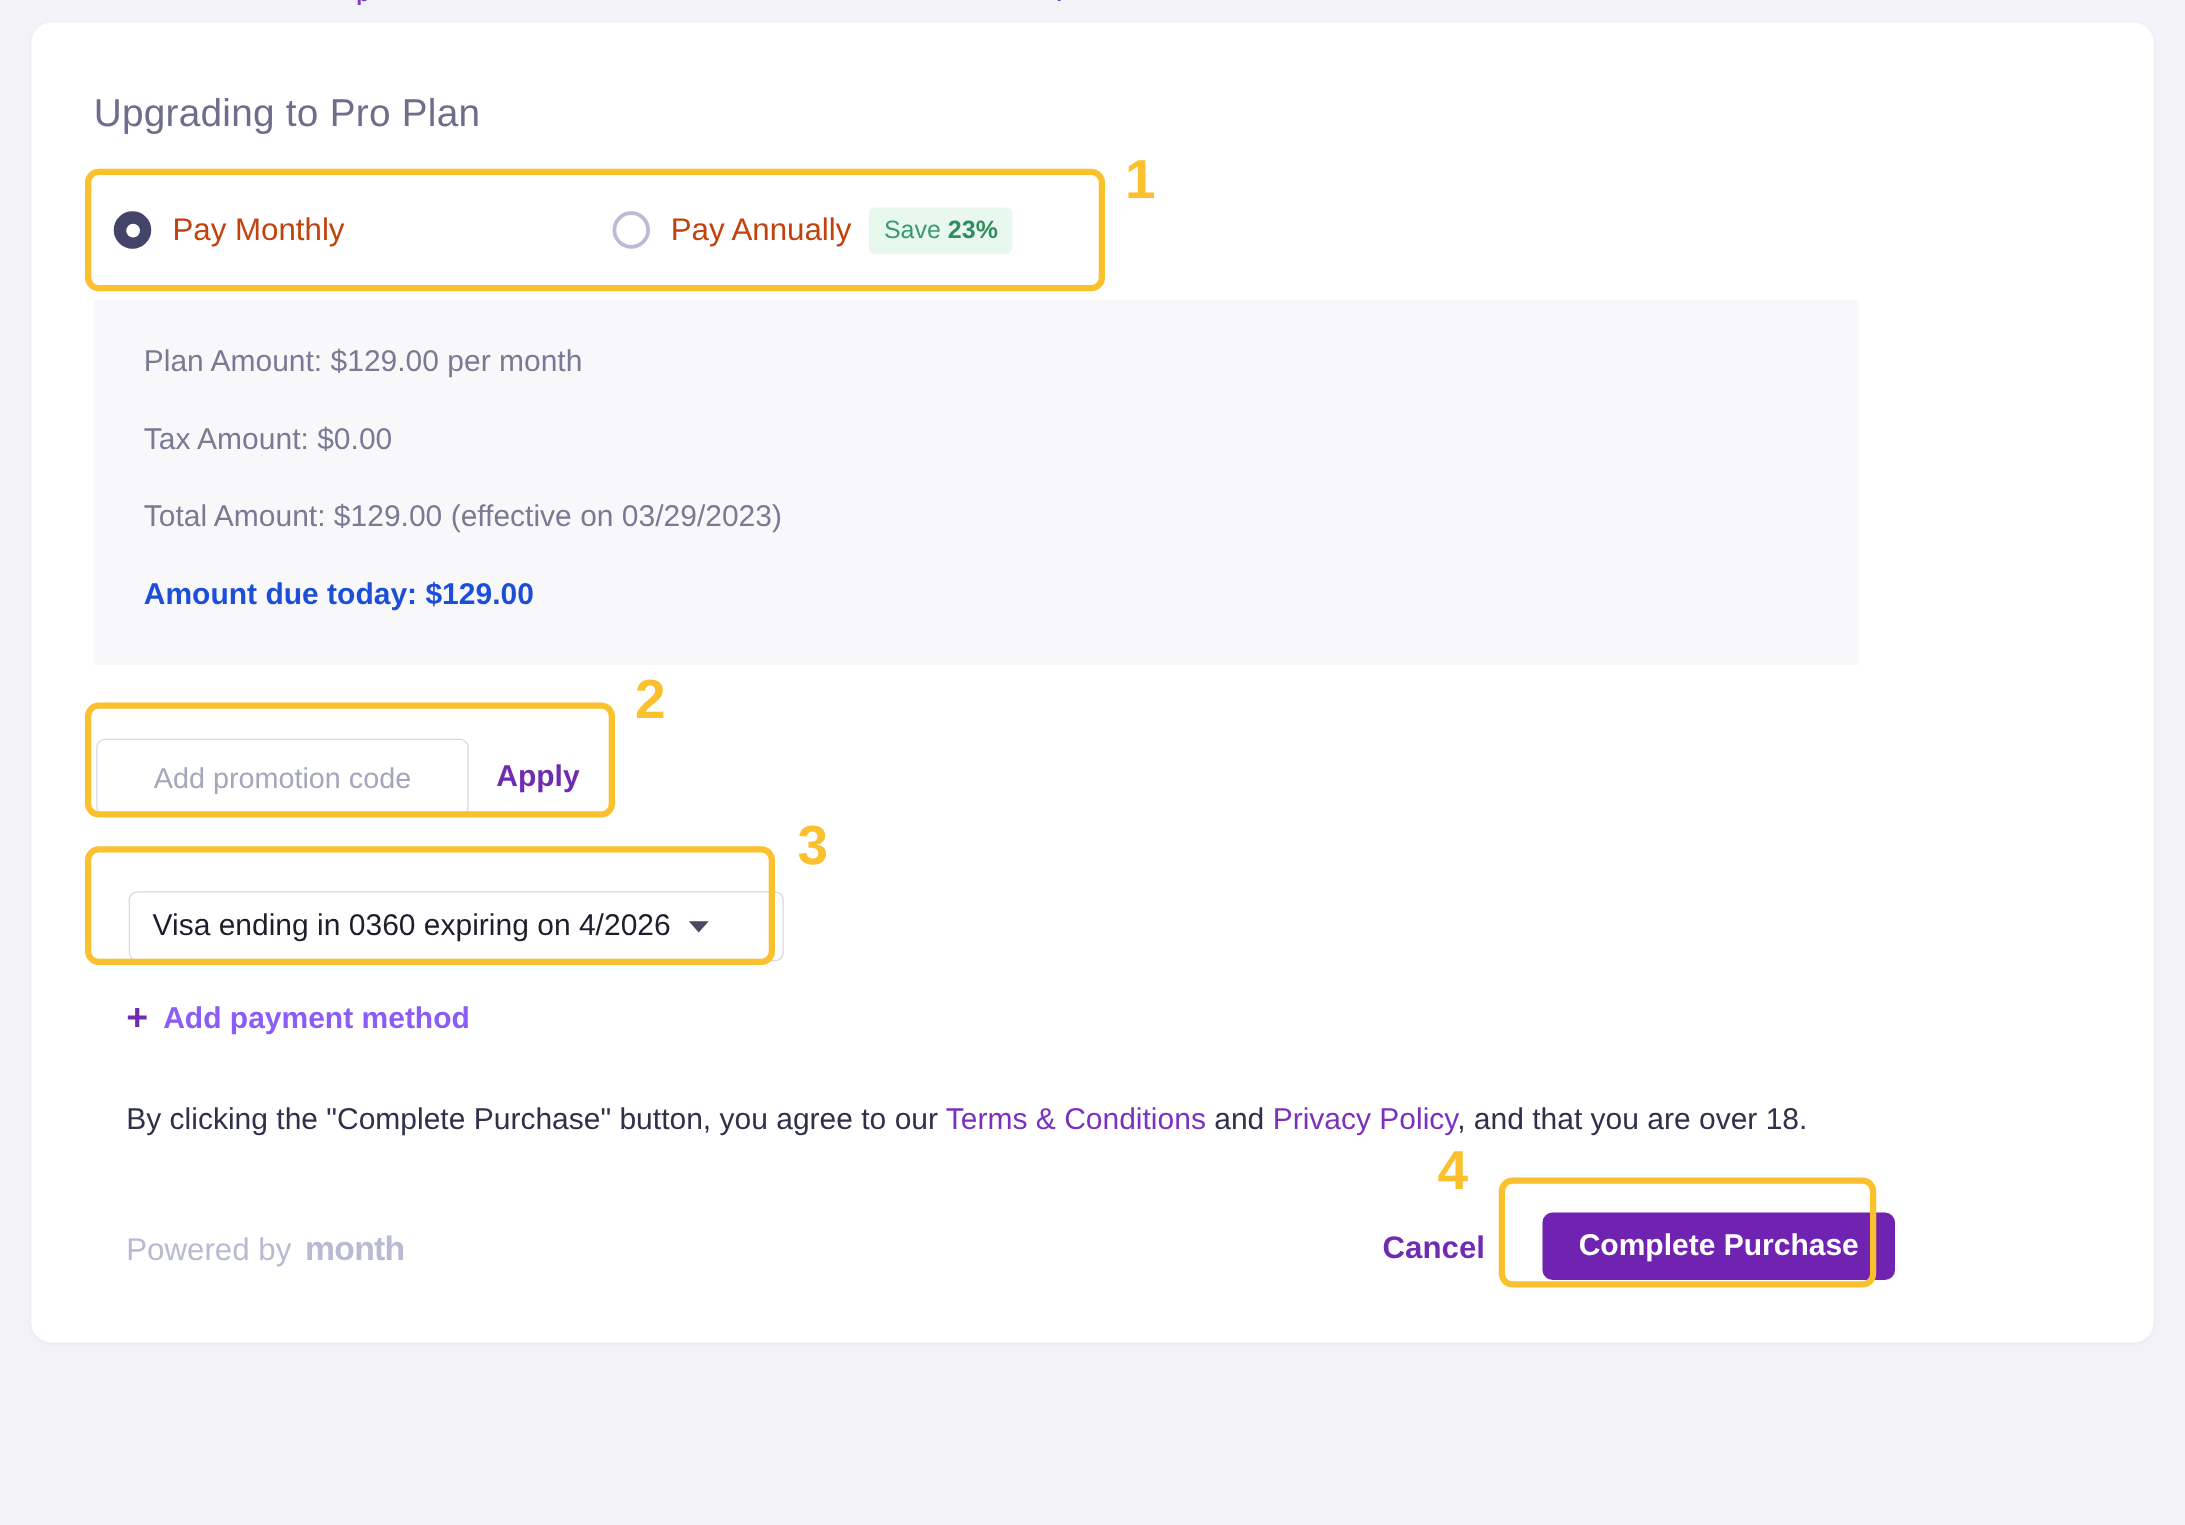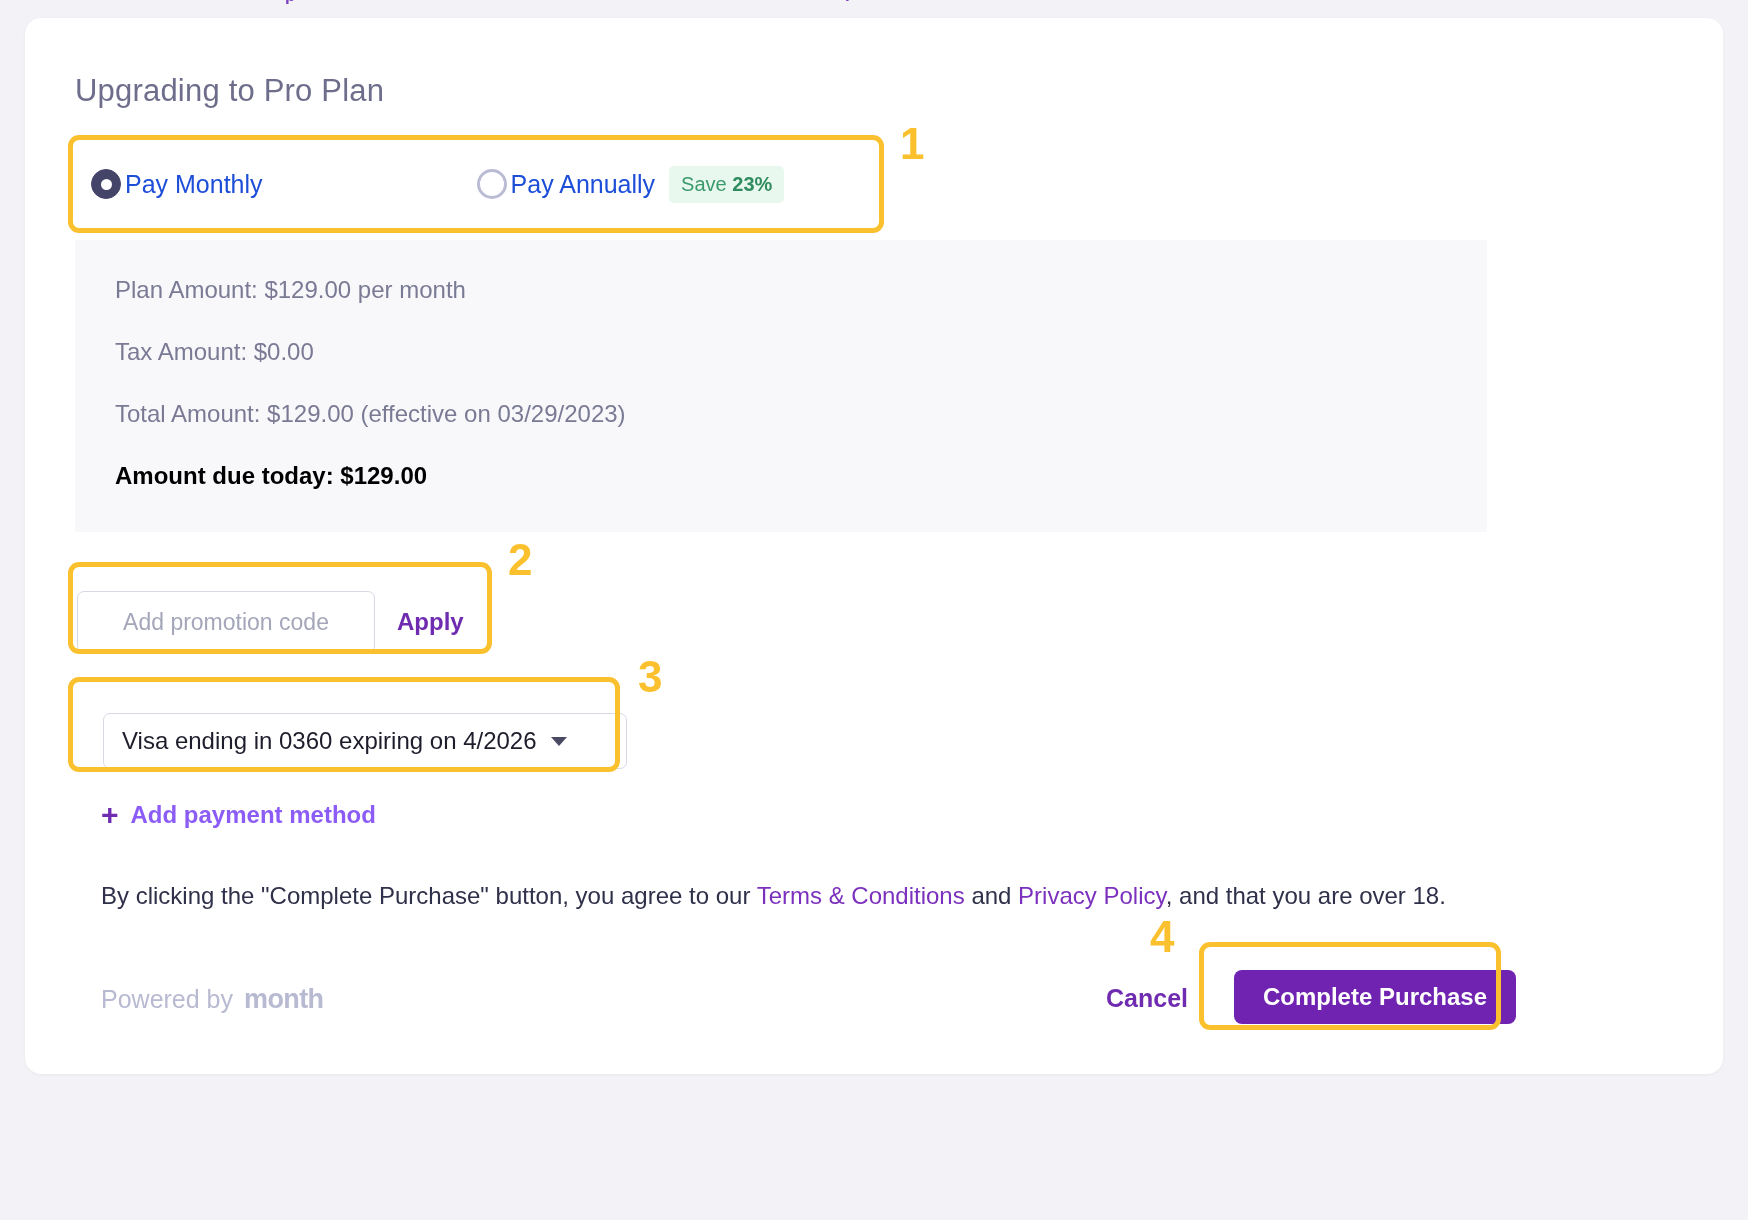--- a/index.html
+++ b/index.html
@@ -94,23 +94,23 @@
     content: "";
     width: 11px; height: 11px;
     border-radius: 50%;
     background: #ffffff;
   }
   .radio.off {
     border: 3px solid #b9bcd4;
     background: #ffffff;
   }
   .cycle-label {
-    margin-left: 4px;
+    margin-left: 17px;
     font-size: 25px;
-    color: #1d4ed8;
+    color: #c2410c;
     white-space: nowrap;
   }
   .save-badge {
     margin-left: 14px;
     background: #e9f8ef;
     color: #3a9a6b;
     font-size: 20px;
     padding: 7px 12px;
     border-radius: 5px;
     white-space: nowrap;
@@ -128,21 +128,21 @@
     box-sizing: border-box;
     padding: 36px 40px 0 40px;
   }
   .summary-line {
     font-size: 24px;
     color: #7a7a95;
     margin-bottom: 34px;
     white-space: nowrap;
   }
   .summary-line.due {
-    color: #000000;
+    color: #1d4ed8;
     font-weight: 700;
     margin-bottom: 15px;
   }
 
   
   .promo-row {
     position: absolute;
     left: 52px;
     top: 566px;
     display: flex;

